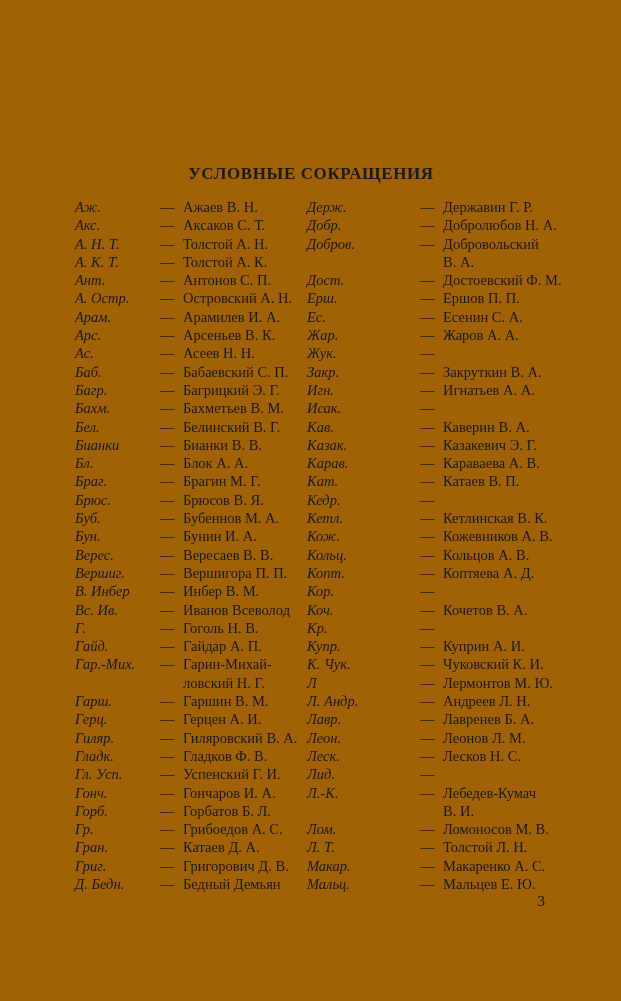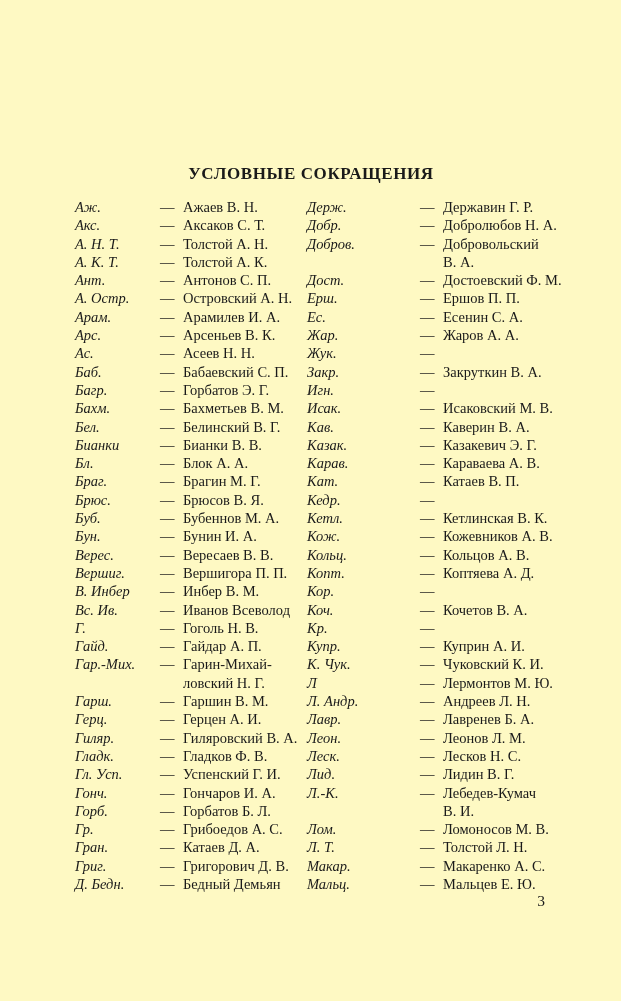--- a/index.html
+++ b/index.html
@@ -7,21 +7,21 @@
   body {
     background: #ffffff;
     font-family: "Liberation Serif", serif;
     color: #1a1a1a;
     position: relative;
     overflow: hidden;
   }
   .page {
     position: absolute;
     inset: 0;
-    background: #fef9c3;
+    background: #a16207;
   }
   .title {
     position: absolute;
     top: 164px;
     left: 75px;
     width: 472px;
     text-align: center;
     font-size: 17px;
     font-weight: bold;
     letter-spacing: 0.6px;
@@ -123,21 +123,21 @@
           <span class="name">Асеев Н. Н.</span>
         </div>
         <div class="entry-row">
           <span class="abbr">Баб.</span>
           <span class="dash">—</span>
           <span class="name">Бабаевский С. П.</span>
         </div>
         <div class="entry-row">
           <span class="abbr">Багр.</span>
           <span class="dash">—</span>
-          <span class="name">Горбатов Э. Г.</span>
+          <span class="name">Багрицкий Э. Г.</span>
         </div>
         <div class="entry-row">
           <span class="abbr">Бахм.</span>
           <span class="dash">—</span>
           <span class="name">Бахметьев В. М.</span>
         </div>
         <div class="entry-row">
           <span class="abbr">Бел.</span>
           <span class="dash">—</span>
           <span class="name">Белинский В. Г.</span>
@@ -306,25 +306,25 @@
           <span class="dash">—</span>
         </div>
         <div class="entry-row">
           <span class="abbr">Закр.</span>
           <span class="dash">—</span>
           <span class="name">Закруткин В. А.</span>
         </div>
         <div class="entry-row">
           <span class="abbr">Игн.</span>
           <span class="dash">—</span>
+          <span class="name">Игнатьев А. А.</span>
         </div>
         <div class="entry-row">
           <span class="abbr">Исак.</span>
           <span class="dash">—</span>
-          <span class="name">Исаковский М. В.</span>
         </div>
         <div class="entry-row">
           <span class="abbr">Кав.</span>
           <span class="dash">—</span>
           <span class="name">Каверин В. А.</span>
         </div>
         <div class="entry-row">
           <span class="abbr">Казак.</span>
           <span class="dash">—</span>
           <span class="name">Казакевич Э. Г.</span>
@@ -407,21 +407,20 @@
           <span class="name">Леонов Л. М.</span>
         </div>
         <div class="entry-row">
           <span class="abbr">Леск.</span>
           <span class="dash">—</span>
           <span class="name">Лесков Н. С.</span>
         </div>
         <div class="entry-row">
           <span class="abbr">Лид.</span>
           <span class="dash">—</span>
-          <span class="name">Лидин В. Г.</span>
         </div>
         <div class="entry-row">
           <span class="abbr">Л.-К.</span>
           <span class="dash">—</span>
           <span class="name">Лебедев-Кумач
 В. И.</span>
         </div>
         <div class="entry-row">
           <span class="abbr">Лом.</span>
           <span class="dash">—</span>

